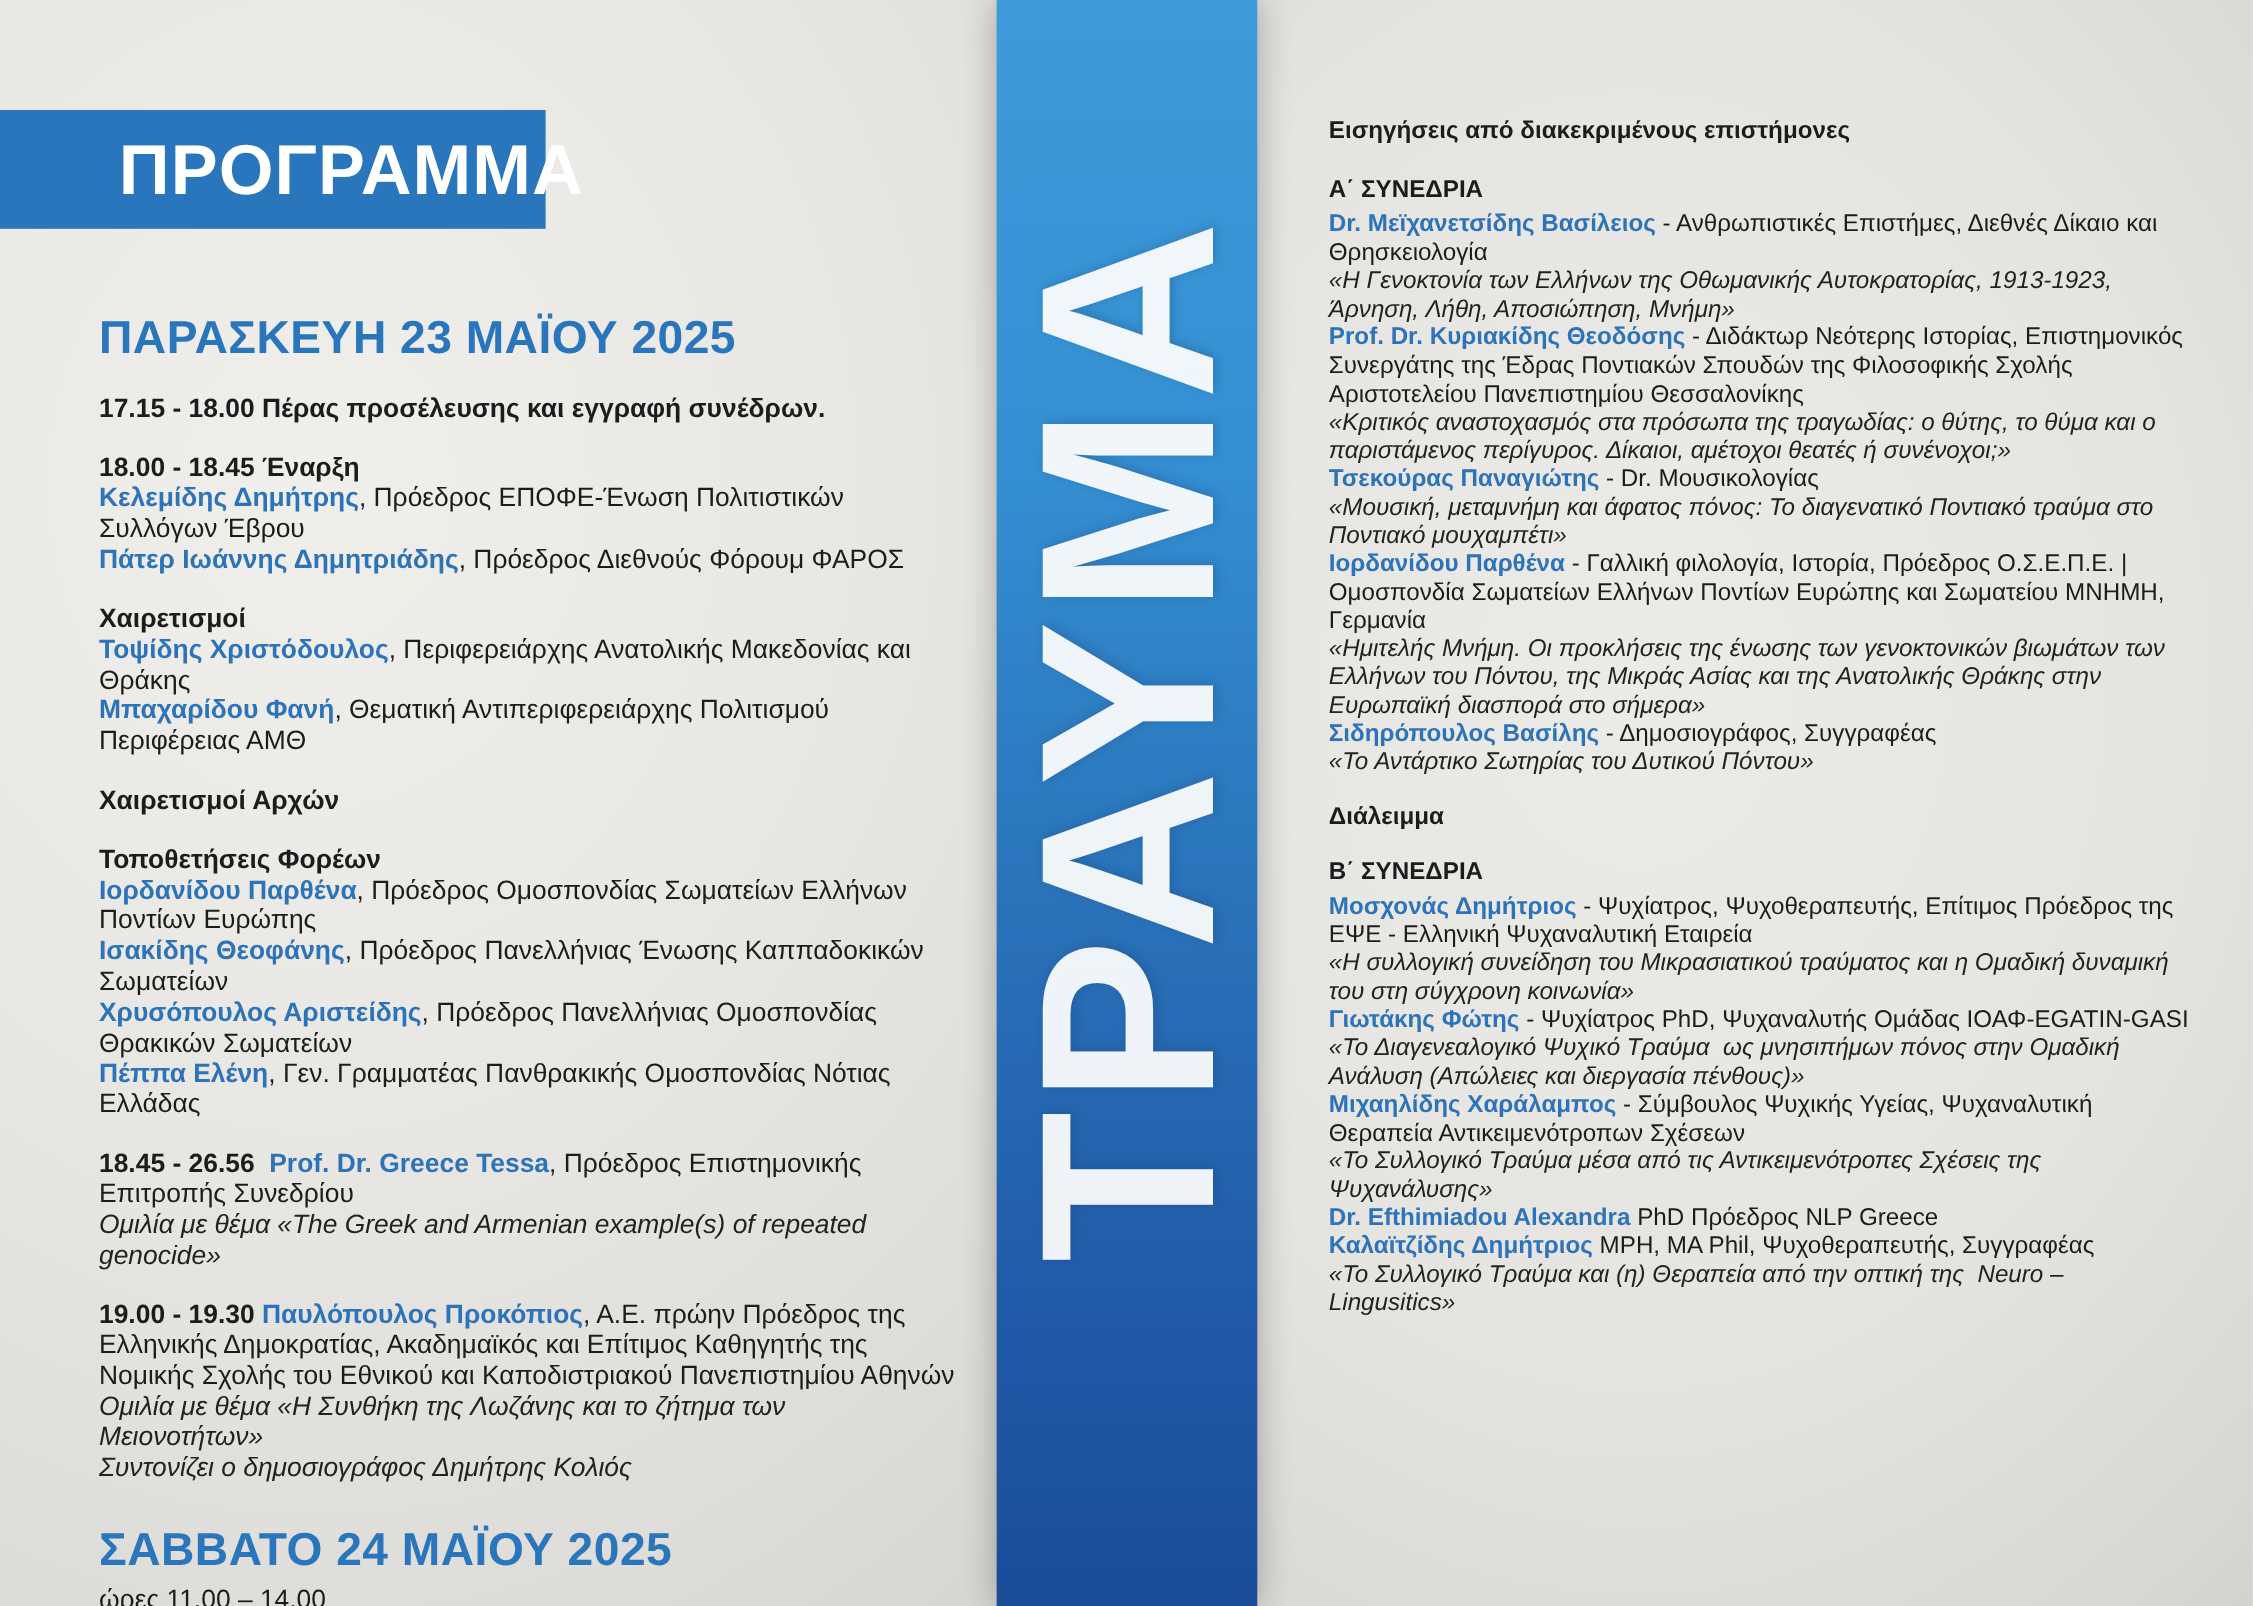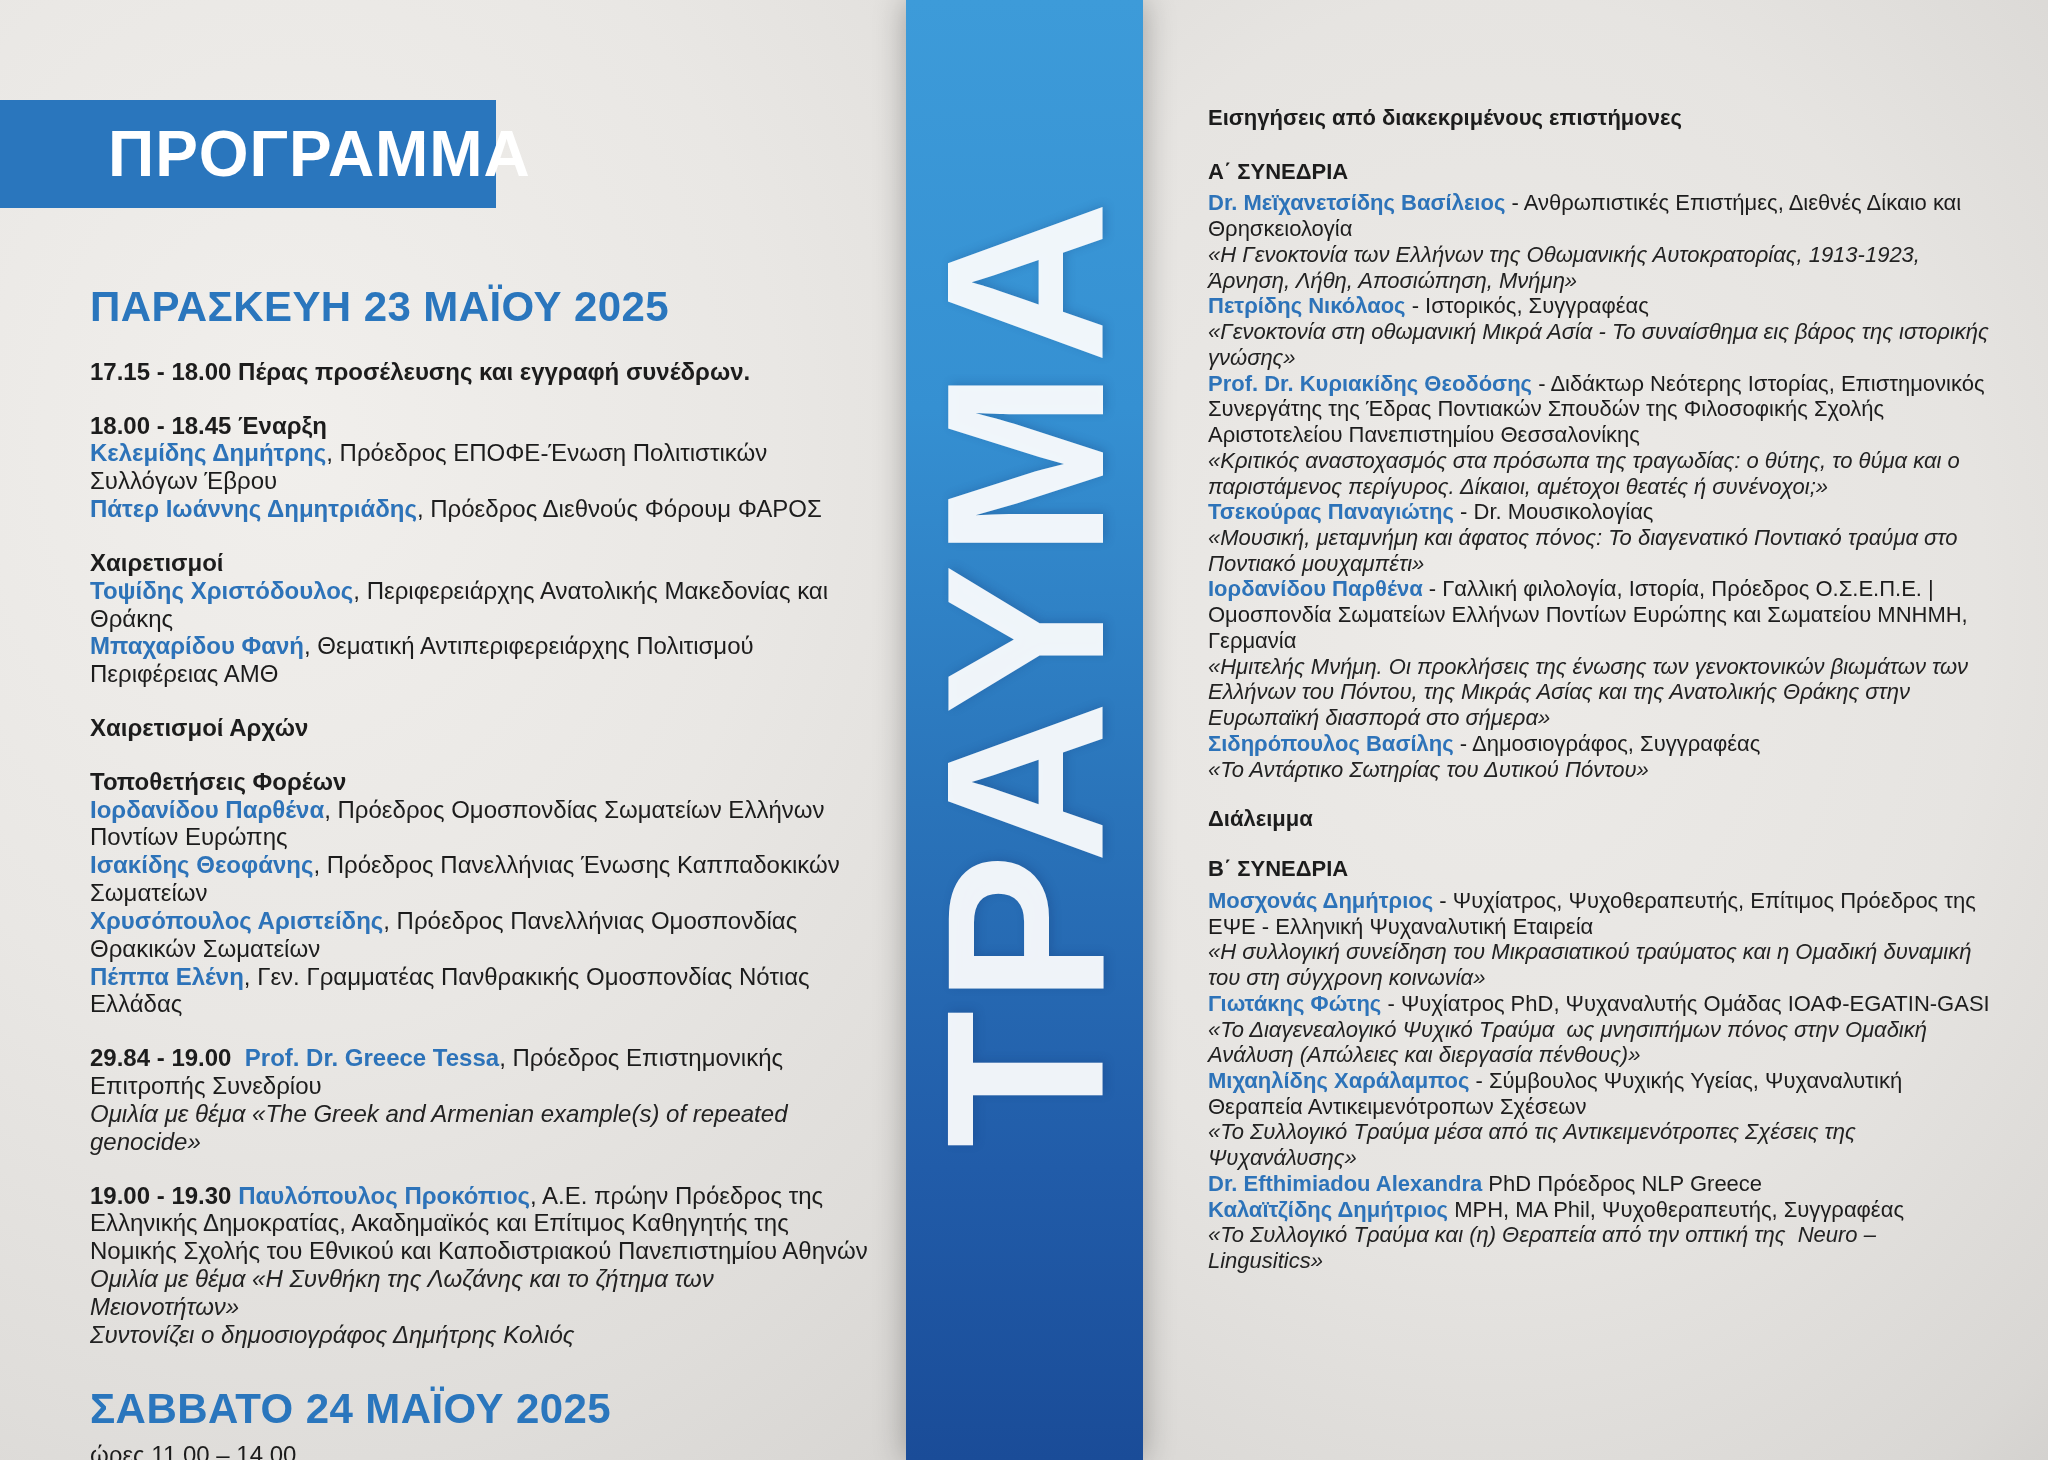--- a/index.html
+++ b/index.html
@@ -89,32 +89,31 @@
   <span class="title">ΠΡΟΓΡΑΜΜΑ</span>
 </div>
 
 <div class="col-left">
   <h2 class="day">ΠΑΡΑΣΚΕΥΗ 23 ΜΑΪΟΥ 2025</h2>
   <p class="block"><span class="run b">17.15 - 18.00 Πέρας προσέλευσης και εγγραφή συνέδρων.</span></p>
   <p class="block"><span class="run b">18.00 - 18.45 Έναρξη</span><br><span class="run n">Κελεμίδης Δημήτρης</span><span class="run p">, Πρόεδρος ΕΠΟΦΕ-Ένωση Πολιτιστικών Συλλόγων Έβρου</span><br><span class="run n">Πάτερ Ιωάννης Δημητριάδης</span><span class="run p">, Πρόεδρος Διεθνούς Φόρουμ ΦΑΡΟΣ</span></p>
   <p class="block"><span class="run b">Χαιρετισμοί</span><br><span class="run n">Τοψίδης Χριστόδουλος</span><span class="run p">, Περιφερειάρχης Ανατολικής Μακεδονίας και Θράκης</span><br><span class="run n">Μπαχαρίδου Φανή</span><span class="run p">, Θεματική Αντιπεριφερειάρχης Πολιτισμού Περιφέρειας ΑΜΘ</span></p>
   <p class="block"><span class="run b">Χαιρετισμοί Αρχών</span></p>
   <p class="block"><span class="run b">Τοποθετήσεις Φορέων</span><br><span class="run n">Ιορδανίδου Παρθένα</span><span class="run p">, Πρόεδρος Ομοσπονδίας Σωματείων Ελλήνων Ποντίων Ευρώπης</span><br><span class="run n">Ισακίδης Θεοφάνης</span><span class="run p">, Πρόεδρος Πανελλήνιας Ένωσης Καππαδοκικών Σωματείων</span><br><span class="run n">Χρυσόπουλος Αριστείδης</span><span class="run p">, Πρόεδρος Πανελλήνιας Ομοσπονδίας Θρακικών Σωματείων</span><br><span class="run n">Πέππα Ελένη</span><span class="run p">, Γεν. Γραμματέας Πανθρακικής Ομοσπονδίας Νότιας Ελλάδας</span></p>
-  <p class="block"><span class="run b">29.84 - 19.00  </span><span class="run n">Prof. Dr. Greece Tessa</span><span class="run p">, Πρόεδρος Επιστημονικής Επιτροπής Συνεδρίου</span><br><span class="run i">Ομιλία με θέμα «The Greek and Armenian example(s) of repeated genocide»</span></p>
+  <p class="block"><span class="run b">18.45 - 26.56  </span><span class="run n">Prof. Dr. Greece Tessa</span><span class="run p">, Πρόεδρος Επιστημονικής Επιτροπής Συνεδρίου</span><br><span class="run i">Ομιλία με θέμα «The Greek and Armenian example(s) of repeated genocide»</span></p>
   <p class="block" style="margin-bottom:36px;"><span class="run b">19.00 - 19.30 </span><span class="run n">Παυλόπουλος Προκόπιος</span><span class="run p">, Α.Ε. πρώην Πρόεδρος της Ελληνικής Δημοκρατίας, Ακαδημαϊκός και Επίτιμος Καθηγητής της Νομικής Σχολής του Εθνικού και Καποδιστριακού Πανεπιστημίου Αθηνών</span><br><span class="run i">Ομιλία με θέμα «Η Συνθήκη της Λωζάνης και το ζήτημα των Μειονοτήτων»</span><br><span class="run i">Συντονίζει ο δημοσιογράφος Δημήτρης Κολιός</span></p>
   <h2 class="day day2">ΣΑΒΒΑΤΟ 24 ΜΑΪΟΥ 2025</h2>
   <p class="hours"><span class="run p">ώρες 11.00 – 14.00</span></p>
 
 </div>
 
 <div class="col-right">
   <p class="block" style="margin-bottom:28px;"><span class="run b">Εισηγήσεις από διακεκριμένους επιστήμονες</span></p>
   <p class="block tight"><span class="run b">Α΄ ΣΥΝΕΔΡΙΑ</span></p>
   <p class="entry"><span class="run n">Dr. Μεϊχανετσίδης Βασίλειος</span><span class="run p"> - Ανθρωπιστικές Επιστήμες, Διεθνές Δίκαιο και Θρησκειολογία</span><br><span class="run i">«Η Γενοκτονία των Ελλήνων της Οθωμανικής Αυτοκρατορίας, 1913-1923, Άρνηση, Λήθη, Αποσιώπηση, Μνήμη»</span></p>
-  <p class="entry"><span class="run n">Πετρίδης Νικόλαος</span><span class="run p"> - Ιστορικός, Συγγραφέας</span><br><span class="run i">«Γενοκτονία στη οθωμανική Μικρά Ασία - Το συναίσθημα εις βάρος της ιστορικής γνώσης»</span></p>
   <p class="entry"><span class="run n">Prof. Dr. Κυριακίδης Θεοδόσης</span><span class="run p"> - Διδάκτωρ Νεότερης Ιστορίας, Επιστημονικός Συνεργάτης της Έδρας Ποντιακών Σπουδών της Φιλοσοφικής Σχολής Αριστοτελείου Πανεπιστημίου Θεσσαλονίκης</span><br><span class="run i">«Κριτικός αναστοχασμός στα πρόσωπα της τραγωδίας: ο θύτης, το θύμα και ο παριστάμενος περίγυρος. Δίκαιοι, αμέτοχοι θεατές ή συνένοχοι;»</span></p>
   <p class="entry"><span class="run n">Τσεκούρας Παναγιώτης</span><span class="run p"> - Dr. Μουσικολογίας</span><br><span class="run i">«Μουσική, μεταμνήμη και άφατος πόνος: Το διαγενατικό Ποντιακό τραύμα στο Ποντιακό μουχαμπέτι»</span></p>
   <p class="entry"><span class="run n">Ιορδανίδου Παρθένα</span><span class="run p"> - Γαλλική φιλολογία, Ιστορία, Πρόεδρος Ο.Σ.Ε.Π.Ε. | Ομοσπονδία Σωματείων Ελλήνων Ποντίων Ευρώπης και Σωματείου ΜΝΗΜΗ, Γερμανία</span><br><span class="run i">«Ημιτελής Μνήμη. Οι προκλήσεις της ένωσης των γενοκτονικών βιωμάτων των Ελλήνων του Πόντου, της Μικράς Ασίας και της Ανατολικής Θράκης στην Ευρωπαϊκή διασπορά στο σήμερα»</span></p>
   <p class="entry"><span class="run n">Σιδηρόπουλος Βασίλης</span><span class="run p"> - Δημοσιογράφος, Συγγραφέας</span><br><span class="run i">«Το Αντάρτικο Σωτηρίας του Δυτικού Πόντου»</span></p>
   <p class="break-line"><span class="run b">Διάλειμμα</span></p>
   <p class="block tight"><span class="run b">Β΄ ΣΥΝΕΔΡΙΑ</span></p>
   <p class="entry"><span class="run n">Μοσχονάς Δημήτριος</span><span class="run p"> - Ψυχίατρος, Ψυχοθεραπευτής, Επίτιμος Πρόεδρος της ΕΨΕ - Ελληνική Ψυχαναλυτική Εταιρεία</span><br><span class="run i">«Η συλλογική συνείδηση του Μικρασιατικού τραύματος και η Ομαδική δυναμική του στη σύγχρονη κοινωνία»</span></p>
   <p class="entry"><span class="run n">Γιωτάκης Φώτης</span><span class="run p"> - Ψυχίατρος PhD, Ψυχαναλυτής Ομάδας ΙΟΑΦ-EGATIN-GASI</span><br><span class="run i">«Το Διαγενεαλογικό Ψυχικό Τραύμα  ως μνησιπήμων πόνος στην Ομαδική Ανάλυση (Απώλειες και διεργασία πένθους)»</span></p>
   <p class="entry"><span class="run n">Μιχαηλίδης Χαράλαμπος</span><span class="run p"> - Σύμβουλος Ψυχικής Υγείας, Ψυχαναλυτική Θεραπεία Αντικειμενότροπων Σχέσεων</span><br><span class="run i">«Το Συλλογικό Τραύμα μέσα από τις Αντικειμενότροπες Σχέσεις της Ψυχανάλυσης»</span></p>
   <p class="entry"><span class="run n">Dr. Efthimiadou Alexandra</span><span class="run p"> PhD Πρόεδρος NLP Greece</span></p>

